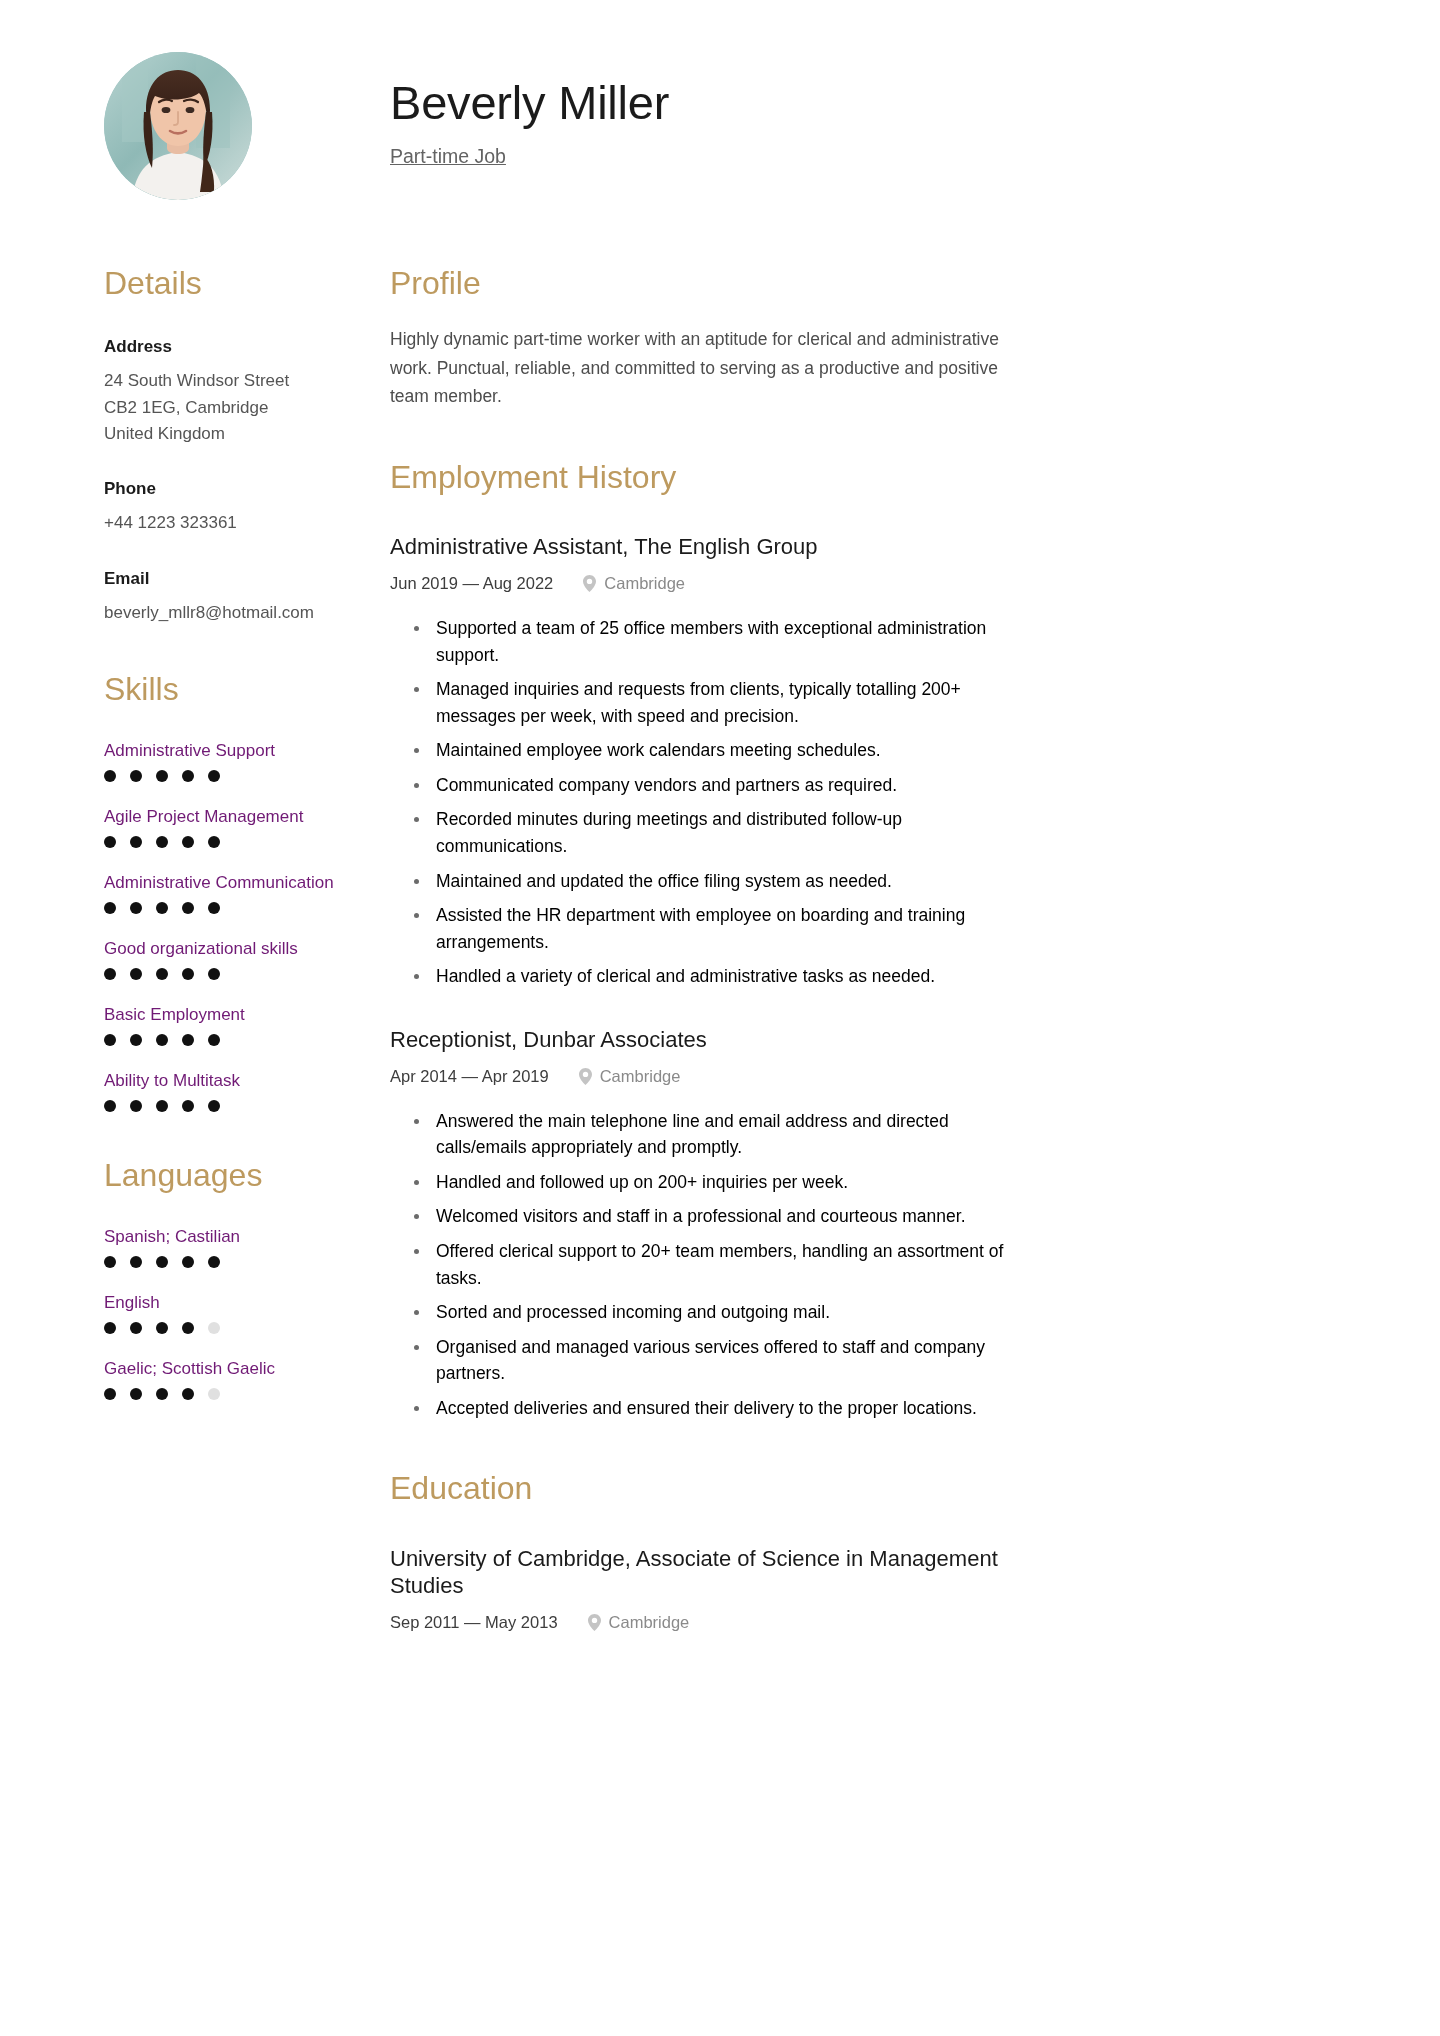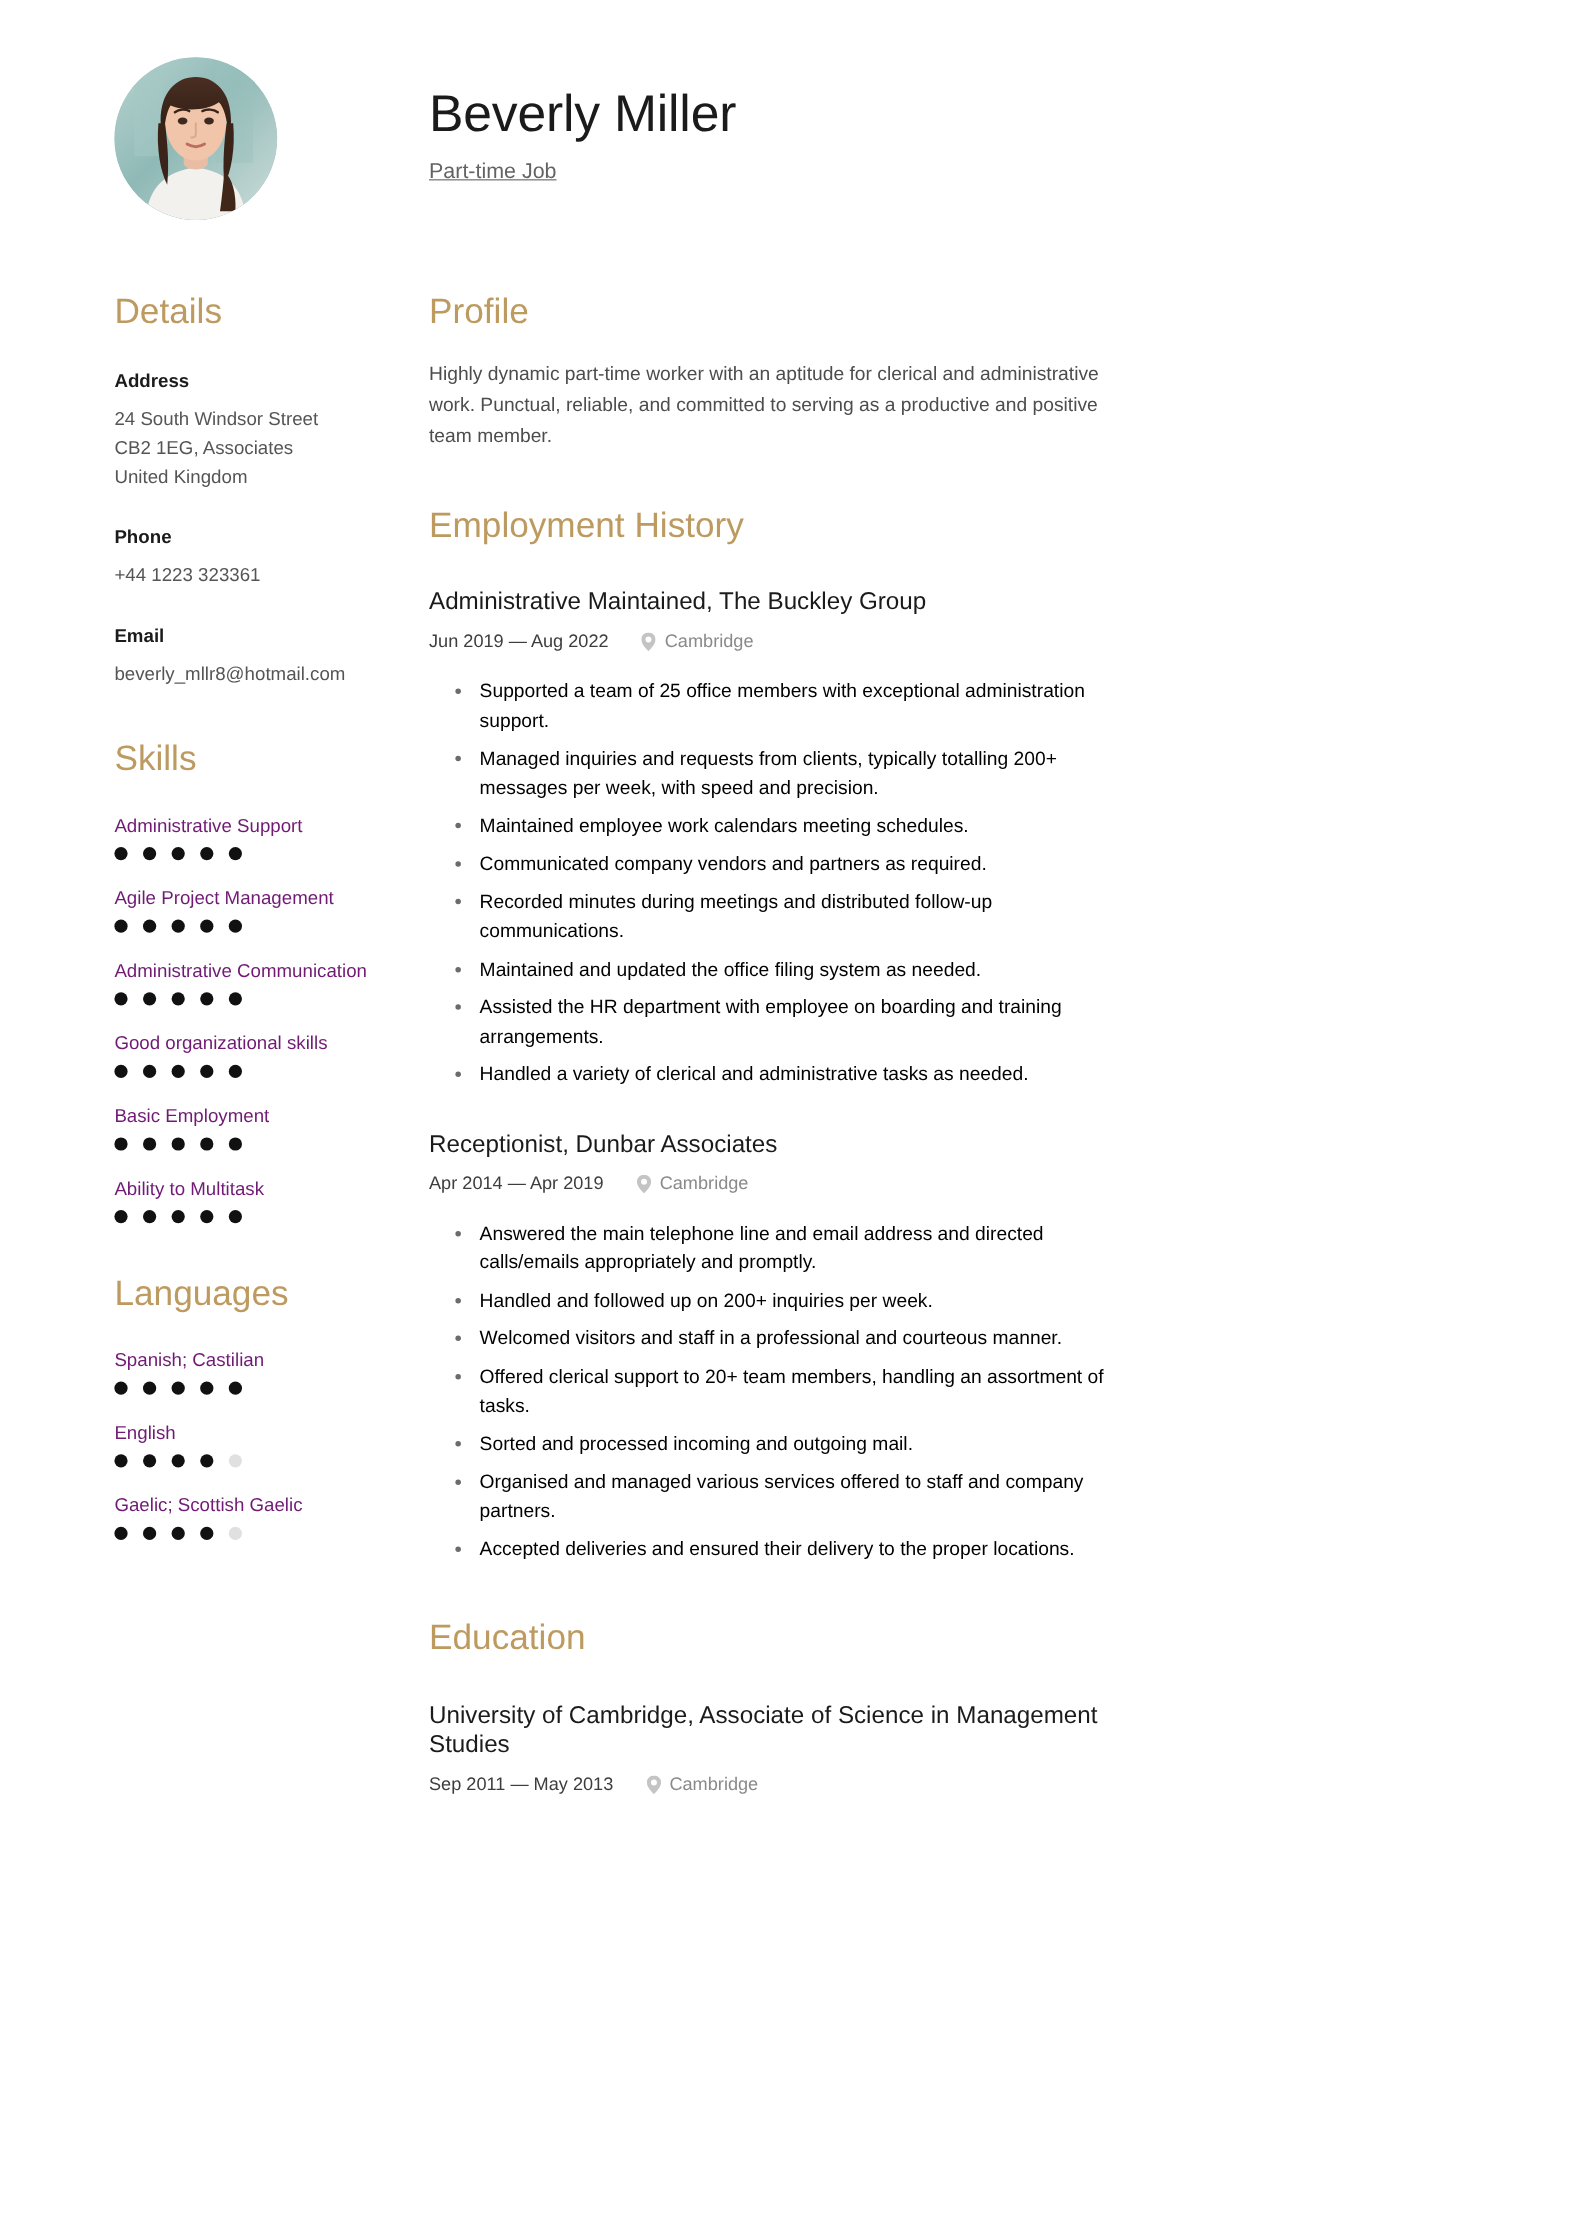--- a/index.html
+++ b/index.html
@@ -270,21 +270,21 @@
     <aside class="sidebar">
 
       <section class="sidebar-section">
         <h2 class="section-title">Details</h2>
         <div>
 
           <div class="detail-group">
             <div class="detail-label">Address</div>
             <div class="detail-value">
               <div>24 South Windsor Street</div>
-              <div>CB2 1EG, Associates</div>
+              <div>CB2 1EG, Cambridge</div>
               <div>United Kingdom</div>
             </div>
           </div>
 
           <div class="detail-group">
             <div class="detail-label">Phone</div>
             <div class="detail-value">+44 1223 323361</div>
           </div>
 
           <div class="detail-group">
@@ -403,21 +403,21 @@
 
       <section class="main-section">
         <h2 class="section-title">Profile</h2>
         <p class="profile-text">Highly dynamic part-time worker with an aptitude for clerical and administrative work. Punctual, reliable, and committed to serving as a productive and positive team member.</p>
       </section>
 
       <section class="main-section">
         <h2 class="section-title">Employment History</h2>
         <div>
             <div class="entry">
-              <div class="entry-title">Administrative Maintained, The Buckley Group</div>
+              <div class="entry-title">Administrative Assistant, The English Group</div>
               <div class="entry-meta">
                 <span class="entry-dates">Jun 2019 — Aug 2022</span>
                 <span class="entry-location">
                   <span class="pin-icon">
                     <svg viewBox="0 0 13 17" xmlns="http://www.w3.org/2000/svg">
                       <path d="M6.5 0C2.9 0 0 2.9 0 6.4c0 4.6 6.5 10.6 6.5 10.6S13 11 13 6.4C13 2.9 10.1 0 6.5 0zm0 9.1a2.7 2.7 0 1 1 0-5.4 2.7 2.7 0 0 1 0 5.4z" fill="#c4c4c4"></path>
                     </svg>
                   </span>
                   <span>Cambridge</span>
                 </span>

